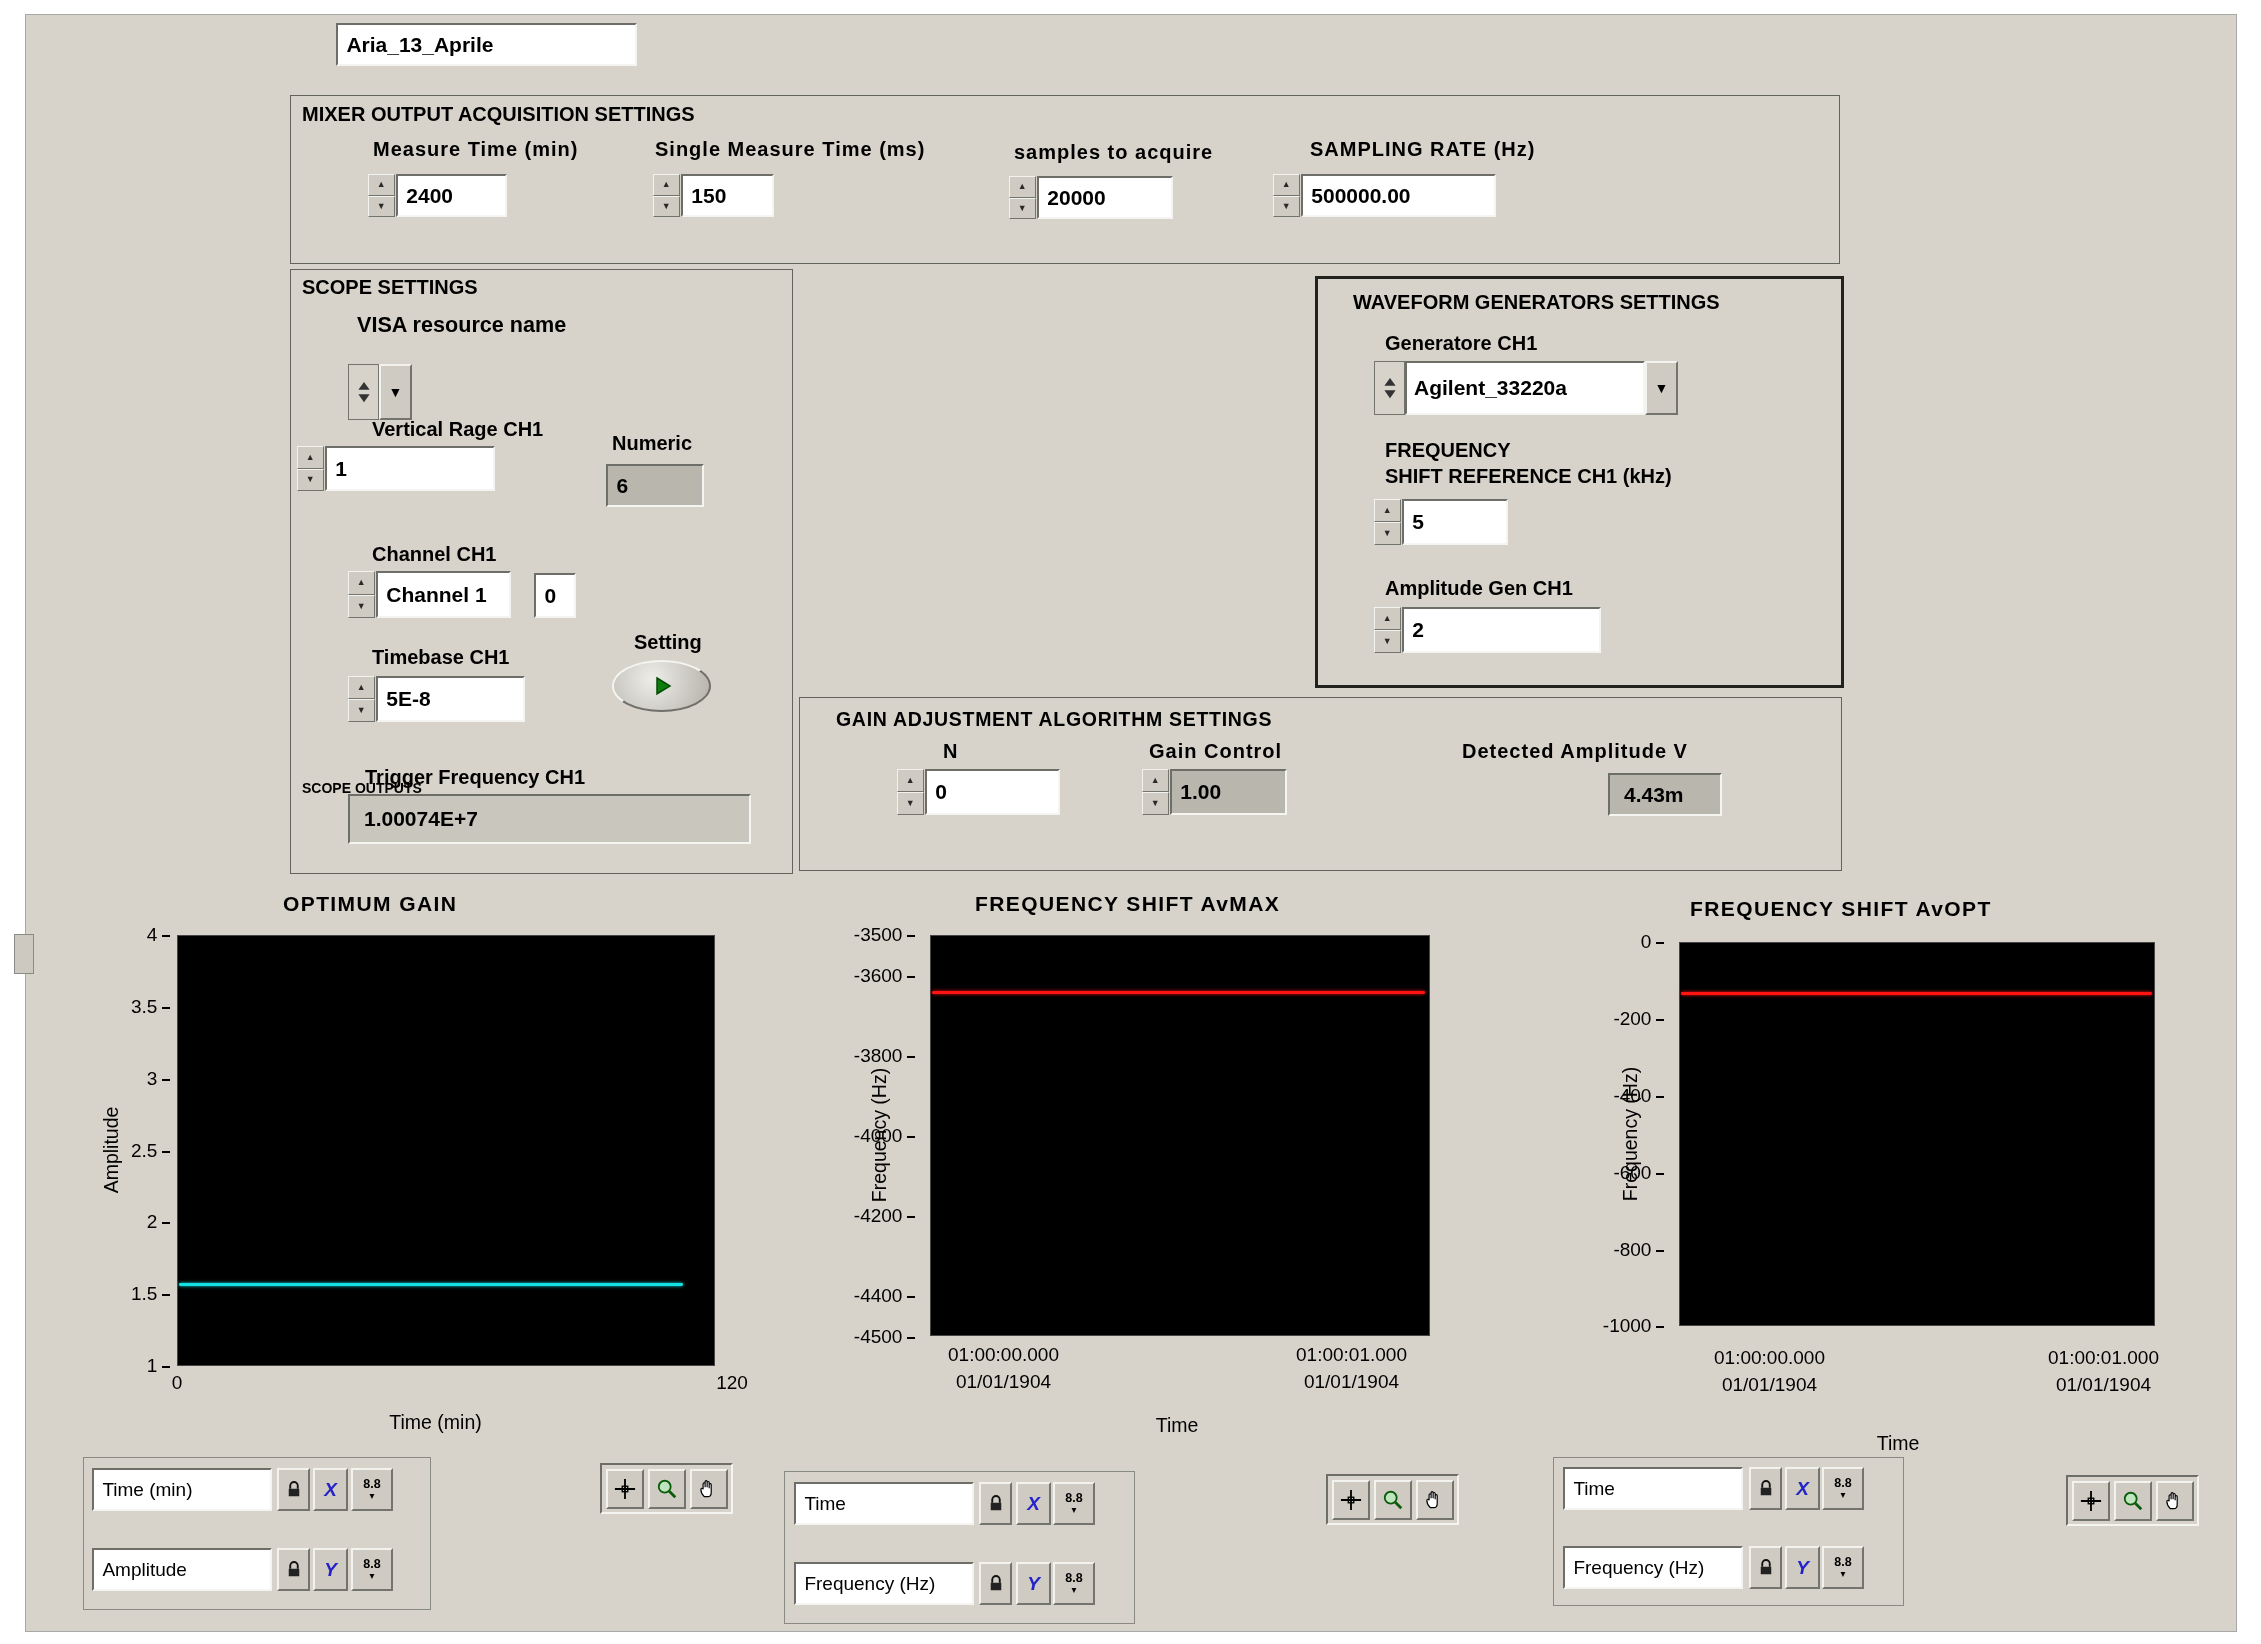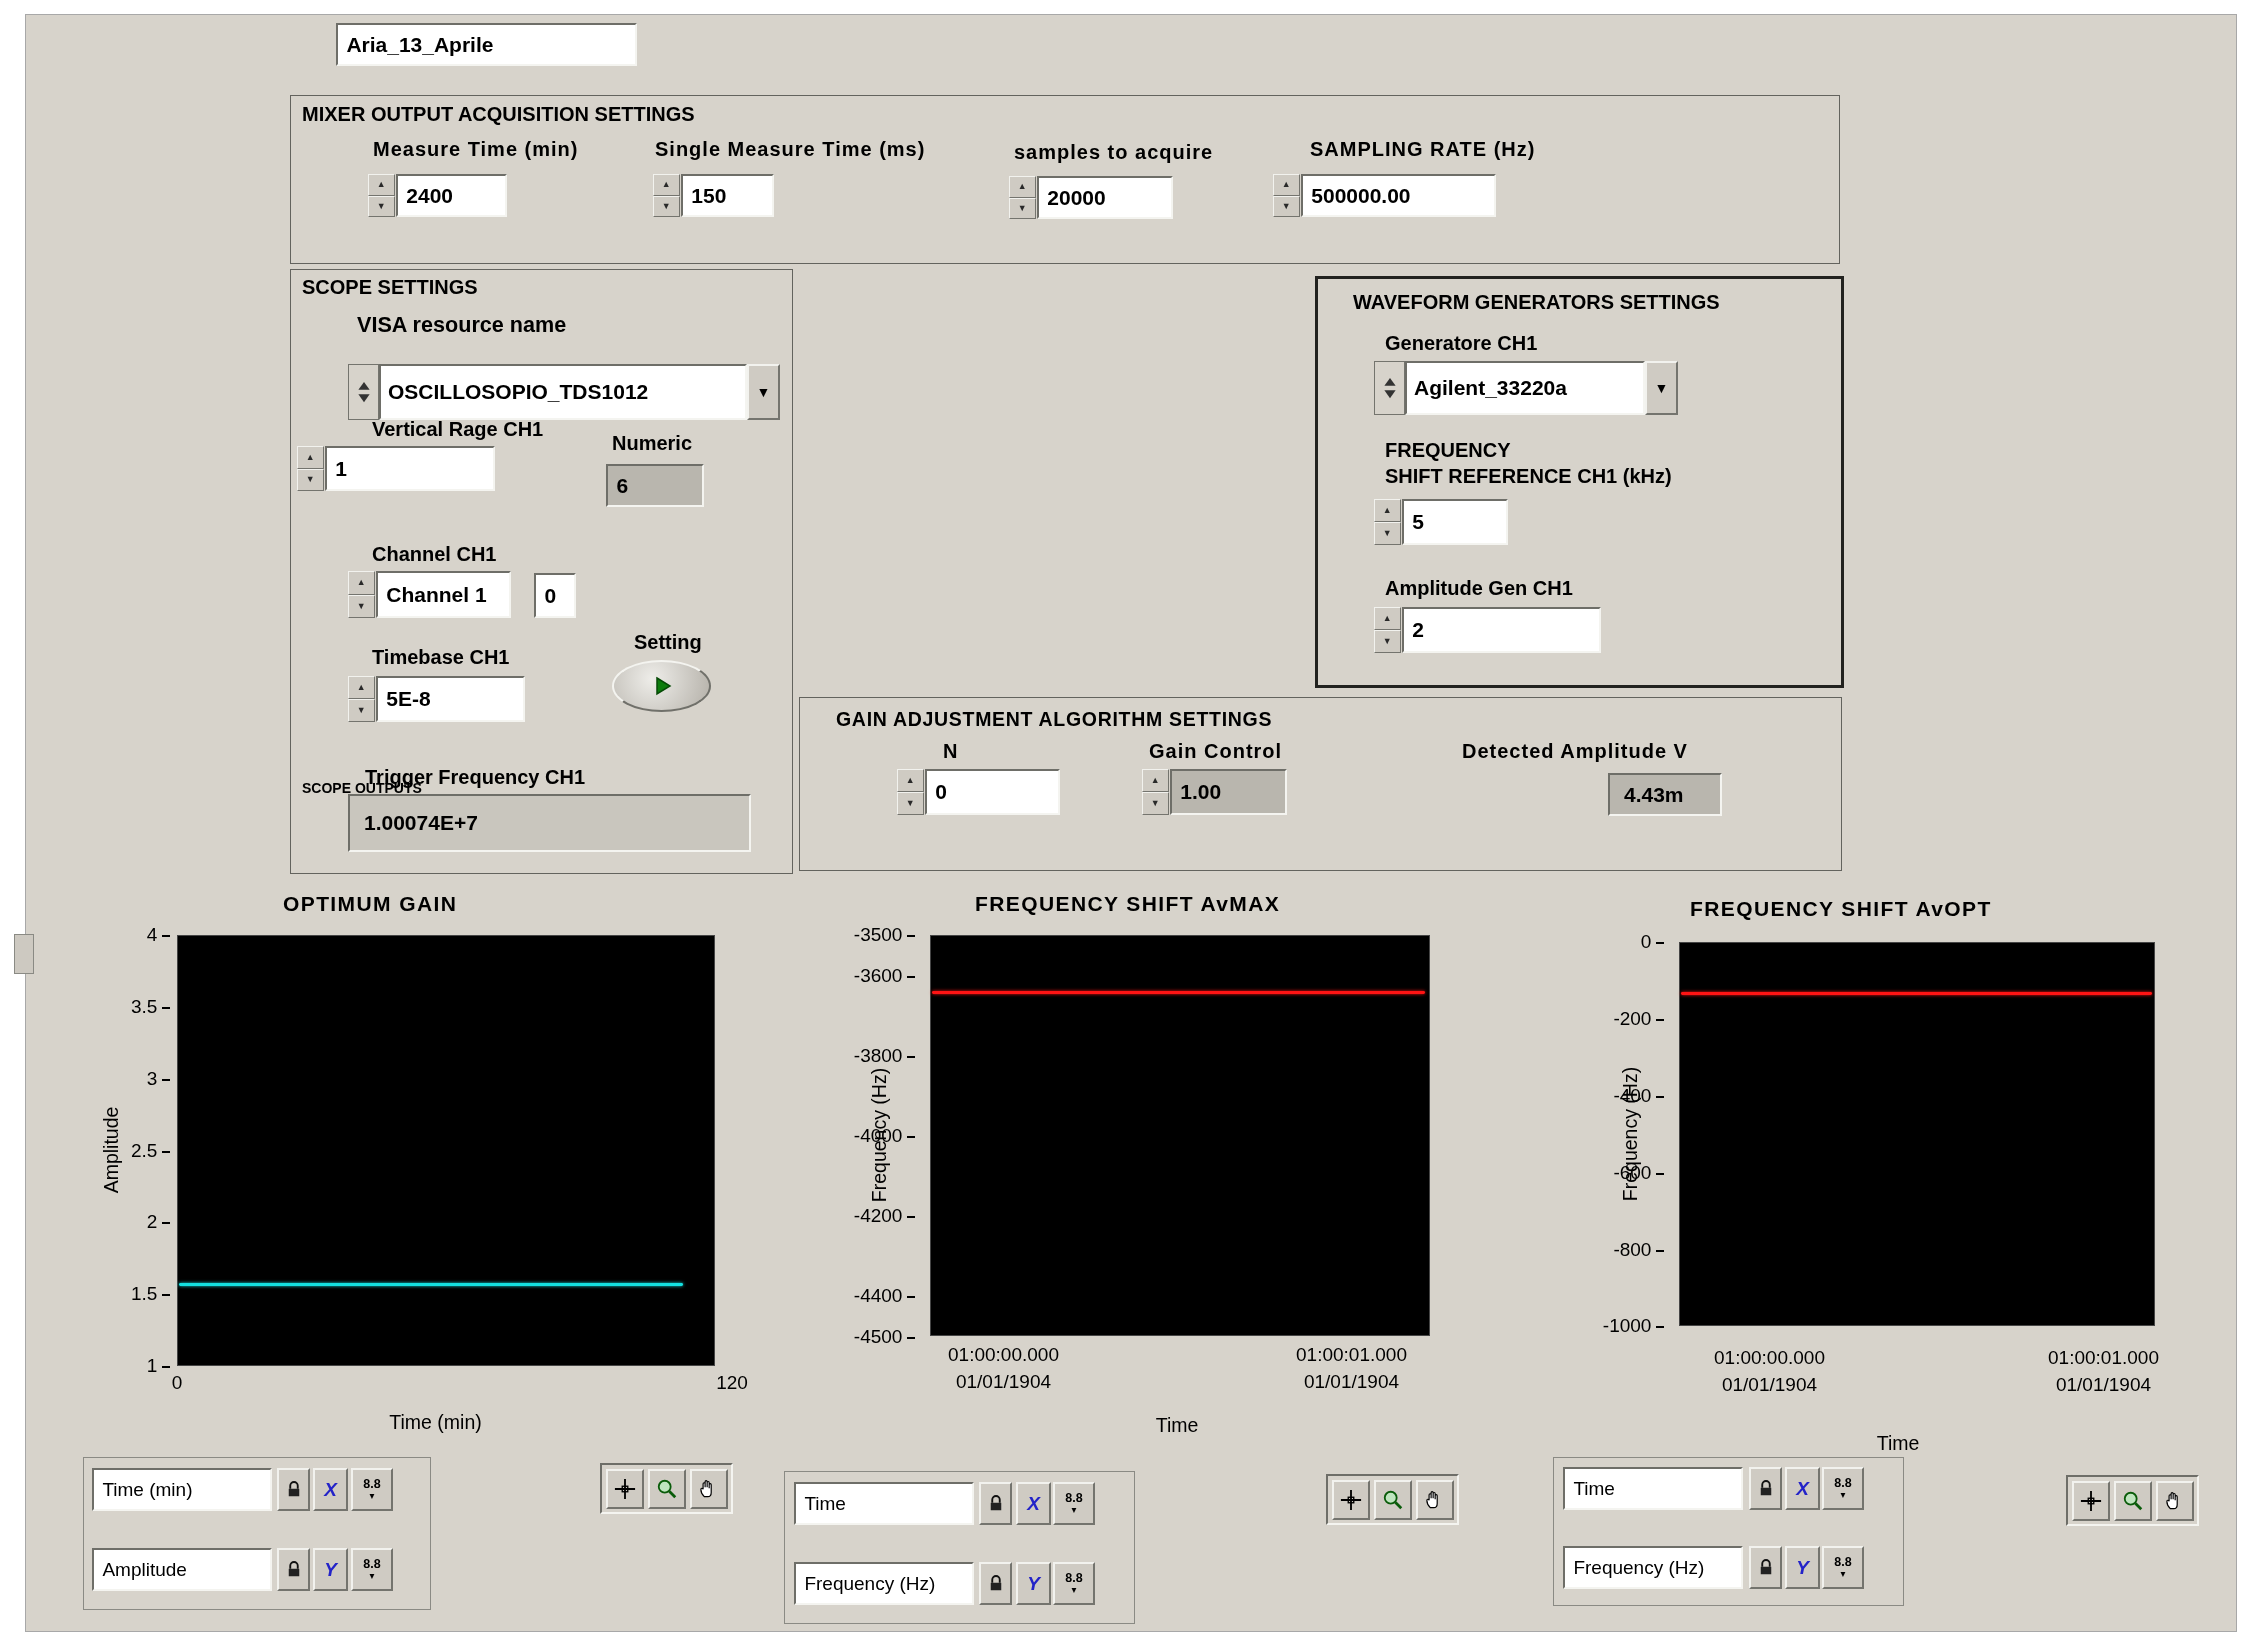--- a/index.html
+++ b/index.html
@@ -97,21 +97,20 @@
 <div class="lbl" style="left:302px;top:276px">SCOPE SETTINGS</div>
 
 <div class="lbl" style="left:357px;top:313px;font-size:21.6px">VISA resource name</div>
 <div class="combo" style="left:348px;top:364px;width:432px;height:56px">
   <span class="io">
     <svg width="18" height="28" viewBox="0 0 16 24">
         <path d="M3 10 8 3l5 7z" fill="#333"></path>
         <path d="M3 14h10l-5 7z" fill="#333"></path>
       </svg>
   </span>
-  <div class="ctext">OSCILLOSOPIO_TDS1012</div>
   <div class="carrow">▼</div>
 </div>
 
 <div class="lbl" style="left:372px;top:418px">Vertical Rage CH1</div>
 <div class="fld" style="left:297px;top:446px;width:198px;height:45px">
   <div class="spin">
     <div class="sb">▲</div>
     <div class="sb">▼</div>
   </div>
   <div class="val">1</div>
@@ -145,21 +144,21 @@
 
 <div class="lbl" style="left:634px;top:631px">Setting</div>
 <div class="oval" style="left:612px;top:660px;width:99px;height:52px">
   <svg width="24" height="24" viewBox="0 0 24 24">
       <path d="M7 4l13 8-13 8z" fill="#0c7c0c" stroke="#064a06" stroke-width="1.5"></path>
     </svg>
 </div>
 
 <div class="lbl" style="left:302px;top:780px;font-size:14px">SCOPE OUTPUTS</div>
 <div class="lbl" style="left:365px;top:766px">Trigger Frequency CH1</div>
-<div class="fld" style="left:348px;top:794px;width:403px;height:58px">
+<div class="fld" style="left:348px;top:794px;width:403px;height:50px">
   <div class="val ltind" style="padding-left:14px">1.00074E+7</div>
 </div>
 
 <div class="frame-thick" style="left:1315px;top:276px;width:529px;height:412px"></div>
 <div class="lbl" style="left:1353px;top:291px">WAVEFORM GENERATORS SETTINGS</div>
 
 <div class="lbl" style="left:1385px;top:332px">Generatore CH1</div>
 <div class="combo" style="left:1374px;top:361px;width:304px;height:54px">
   <span class="io">
     <svg width="18" height="28" viewBox="0 0 16 24">

